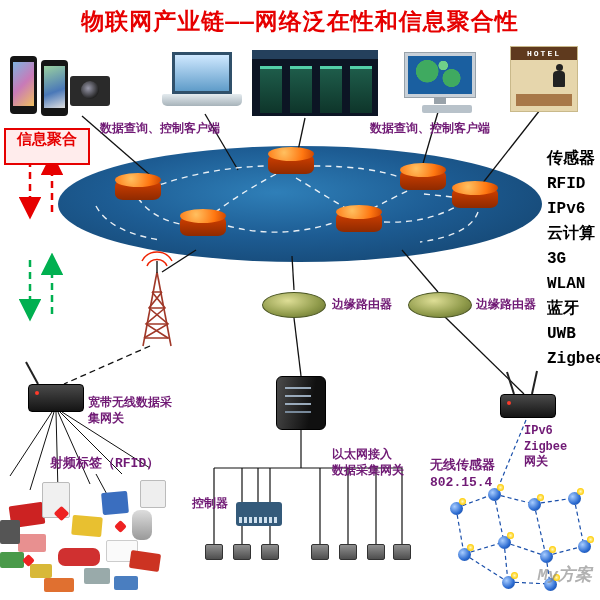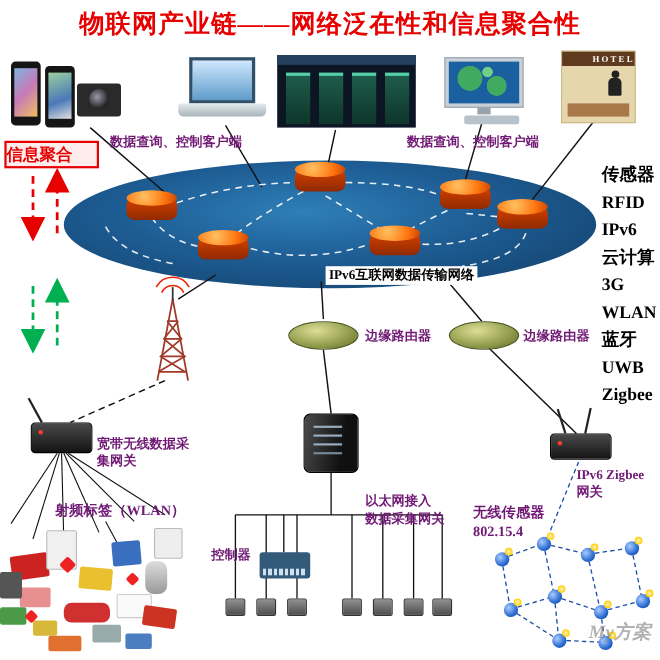--- a/index.html
+++ b/index.html
@@ -1,23 +1,23 @@
 <!DOCTYPE html>
 <html><head>
 <meta charset="utf-8">
 <style>
   html,body{margin:0;padding:0;background:#fff;}
   #canvas{position:relative;width:600px;height:600px;background:#fff;overflow:hidden;
-          font-family:Liberation Serif, serif;}
+          font-family:Liberation Mono, monospace;}
   svg.overlay{position:absolute;left:0;top:0;z-index:2;}
   .label{position:absolute;font-weight:bold;color:#701a75;font-size:12px;line-height:1.3;
          white-space:pre-line;z-index:4;}
   .title{position:absolute;top:6px;left:0;width:600px;text-align:center;color:#e60000;
          font-size:23px;font-weight:bold;letter-spacing:1px;z-index:4;}
-  .stage-box{position:absolute;left:4px;width:86px;height:25px;line-height:22px;text-align:left;
+  .stage-box{position:absolute;left:4px;width:86px;height:37px;line-height:22px;text-align:center;
          font-size:15px;font-weight:bold;border:2px solid;box-sizing:border-box;z-index:4;background:#fff;}
   .stage-info{top:128px;border-color:#e60000;color:#e60000;background:#ffecec;}
   .stage-net{top:227px;border-color:#00b050;color:#00a040;background:#eaffea;}
   .stage-sense{top:327px;border-color:#ffa500;color:#e08000;background:#fff7e0;}
   
   .cloud{position:absolute;left:58px;top:146px;width:484px;height:116px;border-radius:50%;
          background:radial-gradient(ellipse at 45% 40%, #2f7fb8 0%, #1d5c93 45%, #123e66 100%);z-index:1;}
   .cloud-label{position:absolute;left:296px;top:242px;background:#fff;padding:0 3px;font-size:12px;
          font-weight:bold;z-index:4;white-space:nowrap;}
   .cylinder{position:absolute;width:46px;height:20px;z-index:3;
@@ -42,21 +42,21 @@
          border-top:3px solid #53d0a8;}
   .monitor{position:absolute;left:2px;top:0;width:72px;height:46px;background:#c8d0d8;border:1px solid #98a2aa;box-sizing:border-box;}
   .monitor .map{position:absolute;left:3px;top:3px;right:3px;bottom:3px;
          background:radial-gradient(circle at 30% 40%, #3faa60 0 22%, transparent 23%),
                     radial-gradient(circle at 68% 58%, #3faa60 0 18%, transparent 19%),
                     radial-gradient(circle at 55% 25%, #6fd088 0 10%, transparent 11%),#1a5fa0;}
   .mon-stand{position:absolute;left:32px;top:46px;width:12px;height:6px;background:#98a2aa;}
   .mon-kbd{position:absolute;left:20px;top:53px;width:50px;height:8px;background:#b8c2ca;border-radius:2px;}
   .hotel{position:absolute;left:510px;top:46px;width:68px;height:66px;background:#e6d6ac;border:1px solid #c9b98a;box-sizing:border-box;z-index:3;}
   .hotel .sign{position:absolute;left:0;top:0;width:100%;height:13px;background:#5f3a1e;color:#fff;
-         font-size:8px;font-weight:bold;text-align:right;line-height:13px;letter-spacing:2px;}
+         font-size:8px;font-weight:bold;text-align:center;line-height:13px;letter-spacing:2px;}
   .hotel .person{position:absolute;right:12px;top:24px;width:12px;height:16px;background:#222;border-radius:4px 4px 1px 1px;}
   .hotel .person::before{content:"";position:absolute;left:2.5px;top:-7px;width:7px;height:7px;border-radius:50%;background:#222;}
   .hotel .counter{position:absolute;left:5px;bottom:5px;width:56px;height:12px;background:#a87848;}
   
   .edge-router{position:absolute;width:64px;height:26px;border-radius:50%;z-index:3;
          background:radial-gradient(ellipse at 40% 32%, #dede96, #8f9a4a 60%, #5c682a);border:1px solid #4a5522;box-sizing:border-box;}
   .gw-black{position:absolute;background:linear-gradient(#4a4a4a,#141414);border-radius:4px;z-index:3;border:1px solid #000;box-sizing:border-box;}
   .gw-black .led{position:absolute;left:6px;top:6px;width:4px;height:4px;border-radius:50%;background:#ff3a2a;}
   .eth-gw{position:absolute;left:276px;top:376px;width:50px;height:54px;border-radius:6px;z-index:3;
          background:linear-gradient(100deg,#4b4b4b,#101010 70%);border:1px solid #000;box-sizing:border-box;}
@@ -239,21 +239,20 @@
 
   <div class="stage-box stage-info">信息聚合</div>
 
   <div class="cylinder" style="left:115px;top:180px;"></div>
   <div class="cylinder" style="left:268px;top:154px;"></div>
   <div class="cylinder" style="left:400px;top:170px;"></div>
   <div class="cylinder" style="left:452px;top:188px;"></div>
   <div class="cylinder" style="left:180px;top:216px;"></div>
   <div class="cylinder" style="left:336px;top:212px;"></div>
 
-  <div class="cloud-label">IPv6互联网数据传输网络</div>
 
   <div class="tech-list">
     <div class="tech-item">传感器</div>
     <div class="tech-item">RFID</div>
     <div class="tech-item">IPv6</div>
     <div class="tech-item">云计算</div>
     <div class="tech-item">3G</div>
     <div class="tech-item">WLAN</div>
     <div class="tech-item">蓝牙</div>
     <div class="tech-item">UWB</div>
@@ -263,21 +262,21 @@
   <div class="edge-router" style="left:262px;top:292px;"></div>
   <div class="label" style="left:332px;top:298px;">边缘路由器</div>
   <div class="edge-router" style="left:408px;top:292px;"></div>
   <div class="label" style="left:476px;top:298px;">边缘路由器</div>
 
   <div class="gw-black" style="left:28px;top:384px;width:56px;height:28px;">
       <div class="led"></div>
     </div>
   <div class="label" style="left:88px;top:396px;width:90px;">宽带无线数据采
 集网关</div>
-  <div class="label" style="left:50px;top:456px;font-size:13px;">射频标签（WLAN）</div>
+  <div class="label" style="left:50px;top:456px;font-size:13px;">射频标签（RFID）</div>
 
   <div class="goods">
     <div class="gi" style="left:10px;top:40px;width:34px;height:22px;background:#cc2222;transform:rotate(-8deg);"></div>
     <div class="gi" style="left:42px;top:18px;width:26px;height:34px;background:#f0f0f0;border:1px solid #bbb;"></div>
     <div class="gi" style="left:72px;top:52px;width:30px;height:20px;background:#e8c030;transform:rotate(5deg);"></div>
     <div class="gi" style="left:102px;top:28px;width:26px;height:22px;background:#3a6ebf;transform:rotate(-5deg);"></div>
     <div class="gi" style="left:132px;top:46px;width:20px;height:30px;background:linear-gradient(#ddd,#999);border-radius:8px;"></div>
     <div class="gi" style="left:18px;top:70px;width:28px;height:18px;background:#e89090;"></div>
     <div class="gi" style="left:58px;top:84px;width:42px;height:18px;background:#d03030;border-radius:7px;"></div>
     <div class="gi" style="left:106px;top:76px;width:30px;height:20px;background:#fafafa;border:1px solid #ccc;"></div>

